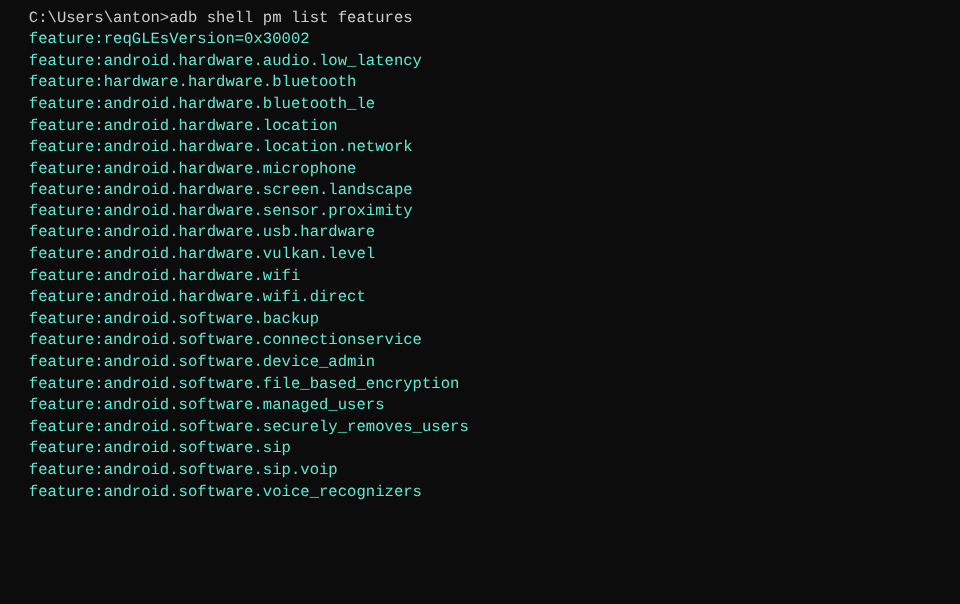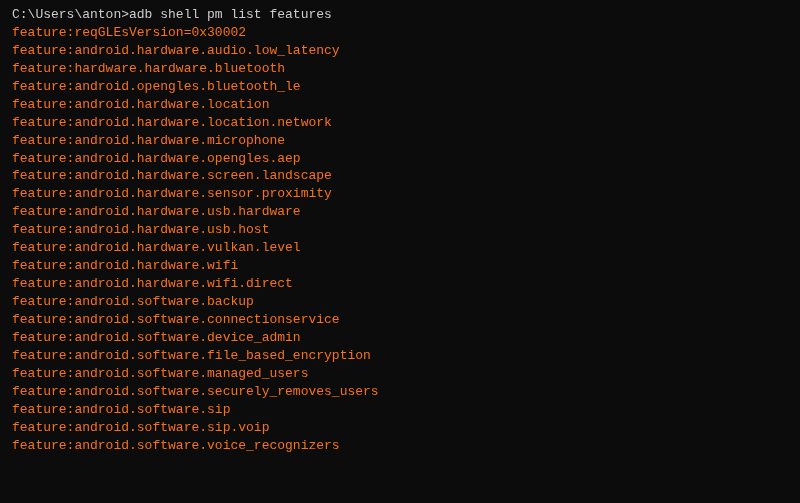--- a/index.html
+++ b/index.html
@@ -13,49 +13,47 @@
       background-color: #0c0c0c;
       font-family: 'Courier New', Courier, monospace;
       font-size: 13px;
       color: #cccccc;
       overflow: hidden;
     }
     .terminal {
       width: 800px;
       height: 503px;
       background-color: #0c0c0c;
-      padding: 6px 12px;
+      padding: 6px 24px;
       overflow: hidden;
     }
     .line {
       line-height: 1.38;
       white-space: nowrap;
-      color: #f97316;
+      color: #5eead4;
     }
     .line.command {
       color: #cccccc;
     }
   </style>
 </head>
 <body>
 
 <div class="terminal">
 <div class="line command">C:\Users\anton&gt;adb shell pm list features</div>
     <div class="line">feature:reqGLEsVersion=0x30002</div>
     <div class="line">feature:android.hardware.audio.low_latency</div>
     <div class="line">feature:hardware.hardware.bluetooth</div>
-    <div class="line">feature:android.opengles.bluetooth_le</div>
+    <div class="line">feature:android.hardware.bluetooth_le</div>
     <div class="line">feature:android.hardware.location</div>
     <div class="line">feature:android.hardware.location.network</div>
     <div class="line">feature:android.hardware.microphone</div>
-    <div class="line">feature:android.hardware.opengles.aep</div>
     <div class="line">feature:android.hardware.screen.landscape</div>
     <div class="line">feature:android.hardware.sensor.proximity</div>
     <div class="line">feature:android.hardware.usb.hardware</div>
-    <div class="line">feature:android.hardware.usb.host</div>
     <div class="line">feature:android.hardware.vulkan.level</div>
     <div class="line">feature:android.hardware.wifi</div>
     <div class="line">feature:android.hardware.wifi.direct</div>
     <div class="line">feature:android.software.backup</div>
     <div class="line">feature:android.software.connectionservice</div>
     <div class="line">feature:android.software.device_admin</div>
     <div class="line">feature:android.software.file_based_encryption</div>
     <div class="line">feature:android.software.managed_users</div>
     <div class="line">feature:android.software.securely_removes_users</div>
     <div class="line">feature:android.software.sip</div>

